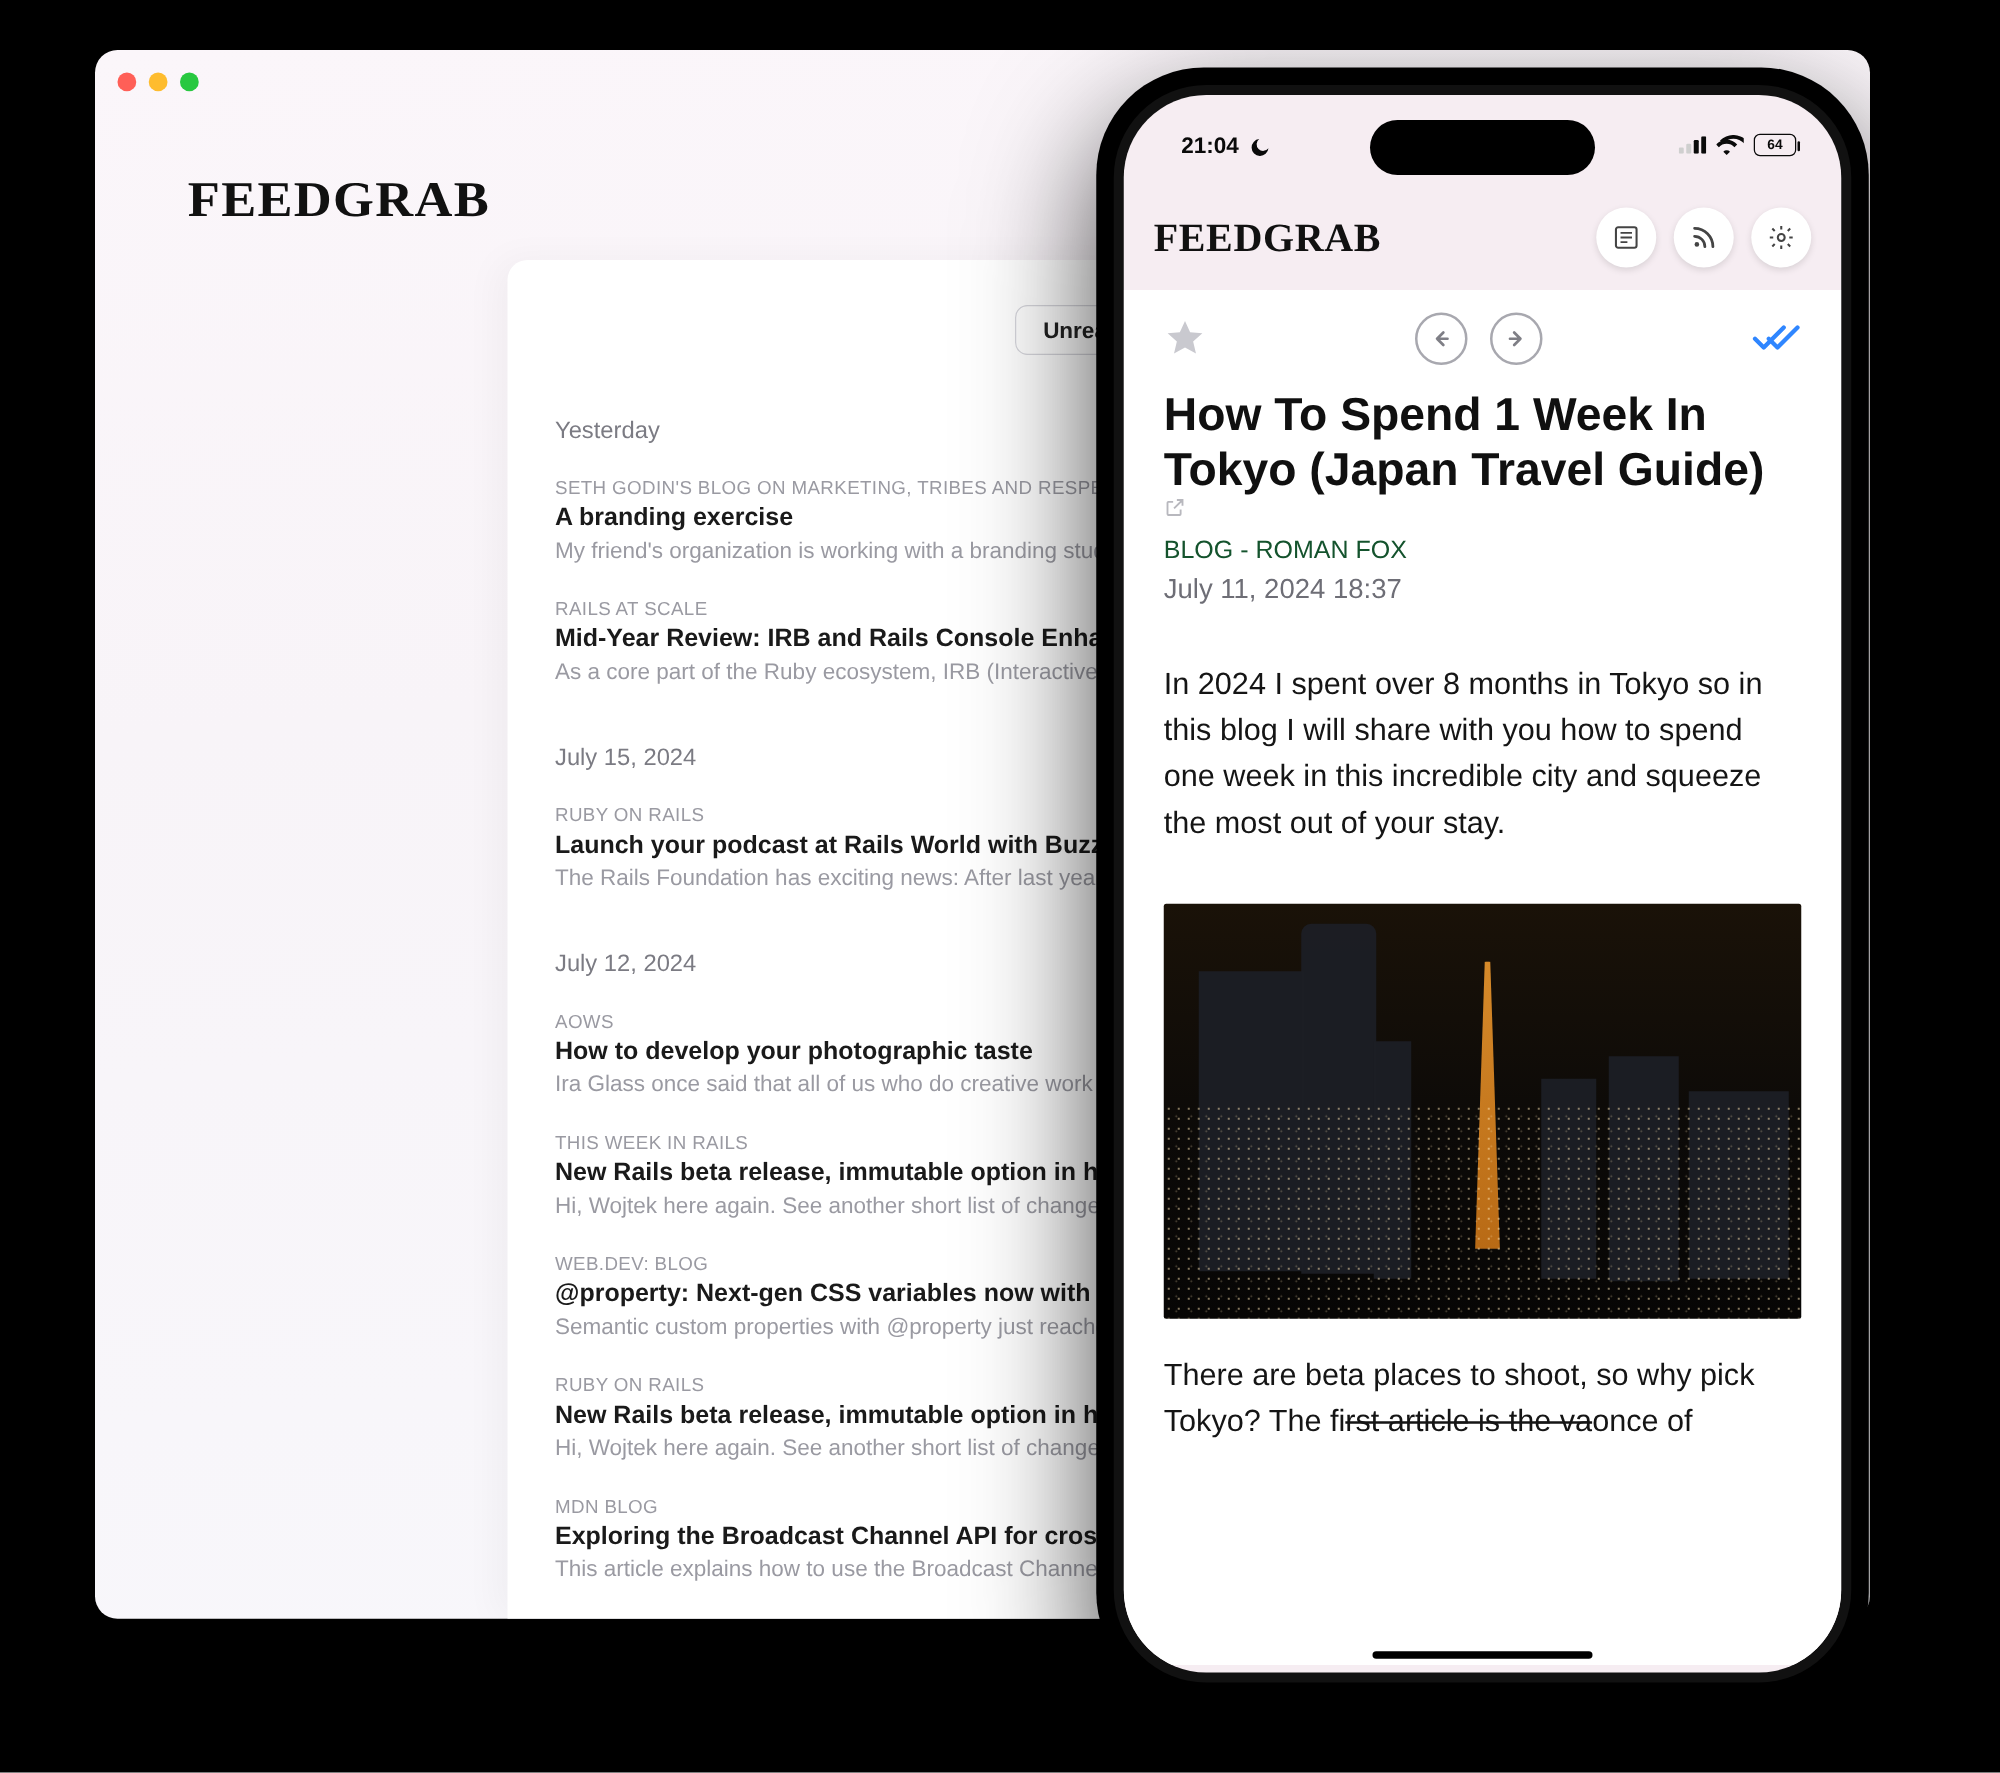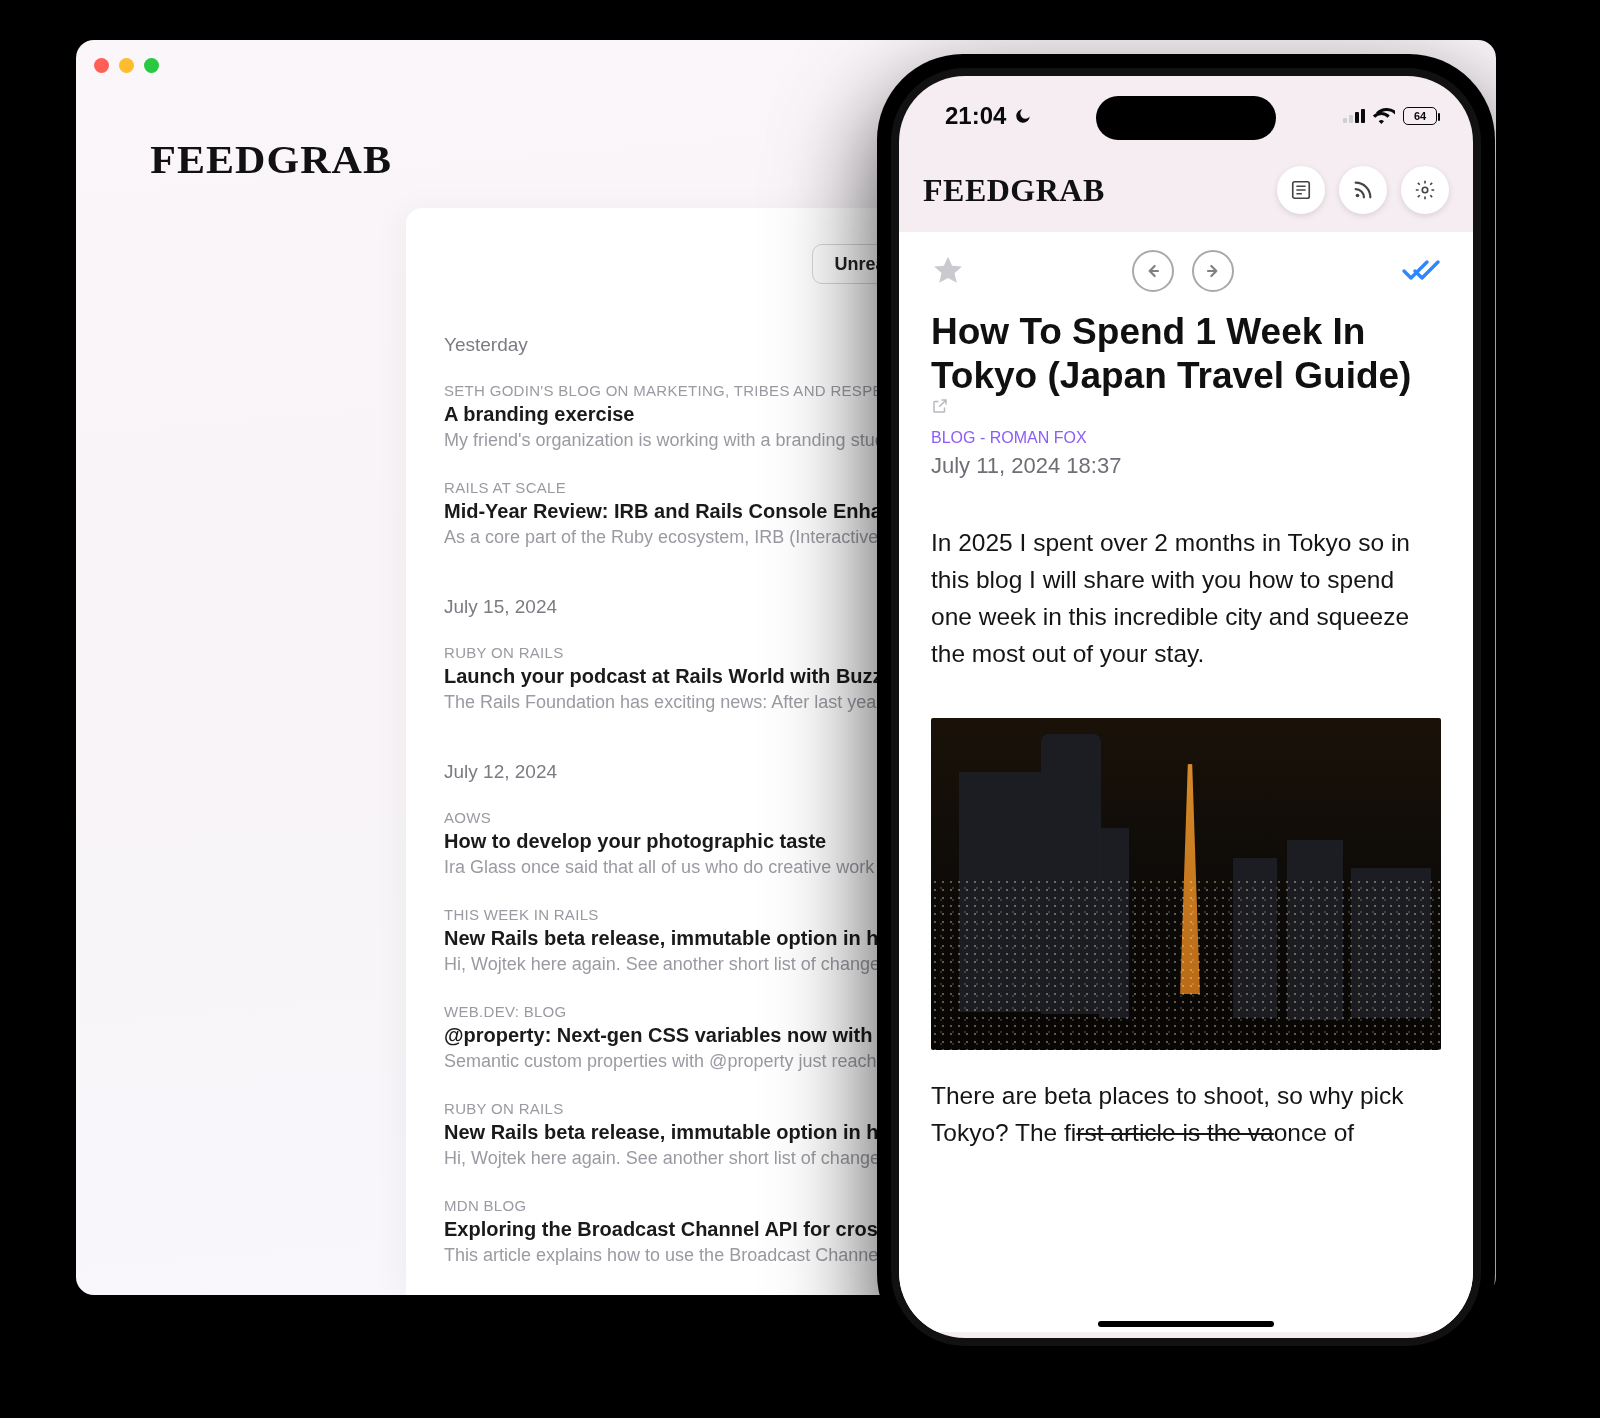--- a/index.html
+++ b/index.html
@@ -140,21 +140,21 @@
   top: 20px; left: 50%; transform: translateX(-50%);
   width: 180px; height: 44px;
   background: #000; border-radius: 26px;
 }
 .status-bar {
   display: flex; justify-content: space-between; align-items: center;
   height: 76px;
   padding: 4px 36px 0 46px;
   color: #0a0a0a;
 }
-.sb-left { display: flex; align-items: center; gap: 8px; font-size: 24px; font-weight: 600; }
+.sb-left { display: flex; align-items: flex-end; gap: 8px; font-size: 18px; font-weight: 600; }
 .sb-right { display: flex; align-items: center; gap: 8px; }
 .sb-battery {
   display: flex; align-items: center; gap: 2px;
 }
 .batt-body {
   width: 34px; height: 18px; border: 1.6px solid #0a0a0a; border-radius: 5px;
   position: relative; display:flex; align-items:center; justify-content:center;
   font-size: 11px; font-weight: 700;
 }
 .batt-body::after {
@@ -198,21 +198,21 @@
 .tb-star { color: #c9c9cf; }
 .tb-checks { color: #2f86ff; }
 
 .article-title {
   font-size: 37px; font-weight: 700; line-height: 1.18; color: #101010;
   display: inline;
 }
 .ext-icon { color: #b8b8be; margin-left: 8px; vertical-align: top; }
 .article-meta {
   margin-top: 14px;
-  font-size: 16px; color: #8b5cf6;
+  font-size: 20px; color: #14532d;
 }
 .article-date { margin-top: 6px; font-size: 22px; color: #6e6e76; }
 .article-body {
   margin-top: 46px;
   font-size: 24.5px; line-height: 1.5; color: #151515;
 }
 .article-image {
   margin-top: 46px;
   width: 100%; height: 332px;
   border-radius: 2px;
@@ -427,21 +427,21 @@
             <span class="article-title">How To Spend 1 Week In Tokyo (Japan Travel Guide)</span>
             <span class="ext-icon">
               <svg width="18" height="18" viewBox="0 0 24 24">
                 <path fill="none" stroke="currentColor" stroke-width="2" d="M14 4h6v6M20 4l-9 9M18 14v5a1 1 0 01-1 1H5a1 1 0 01-1-1V7a1 1 0 011-1h5"></path>
               </svg>
             </span>
           </div>
           <div class="article-meta">BLOG - ROMAN FOX</div>
           <div class="article-date">July 11, 2024 18:37</div>
 
-          <div class="article-body">In 2025 I spent over 2 months in Tokyo so in this blog I will share with you how to spend one week in this incredible city and squeeze the most out of your stay.</div>
+          <div class="article-body">In 2024 I spent over 8 months in Tokyo so in this blog I will share with you how to spend one week in this incredible city and squeeze the most out of your stay.</div>
 
           <div class="article-image">
             <div class="bld b1"></div>
               <div class="bld b2"></div>
               <div class="bld b3"></div>
             <div class="tower"></div>
             <div class="bld b4"></div>
               <div class="bld b5"></div>
               <div class="bld b6"></div>
             <div class="city-lights"></div>

